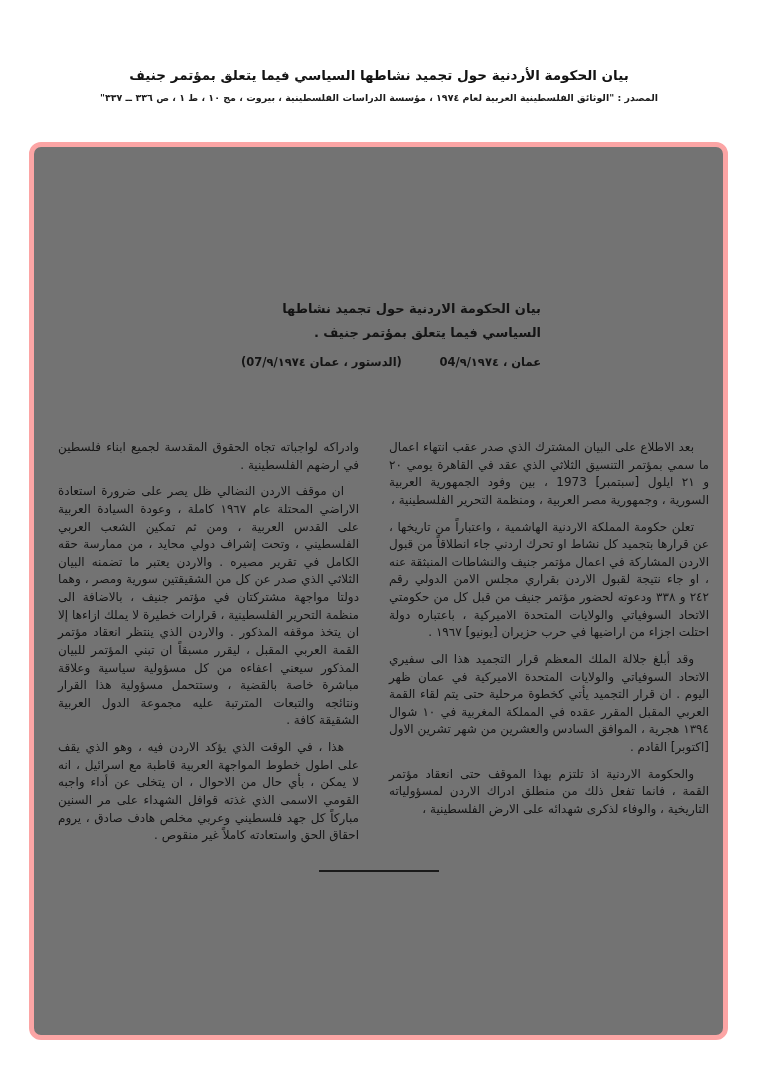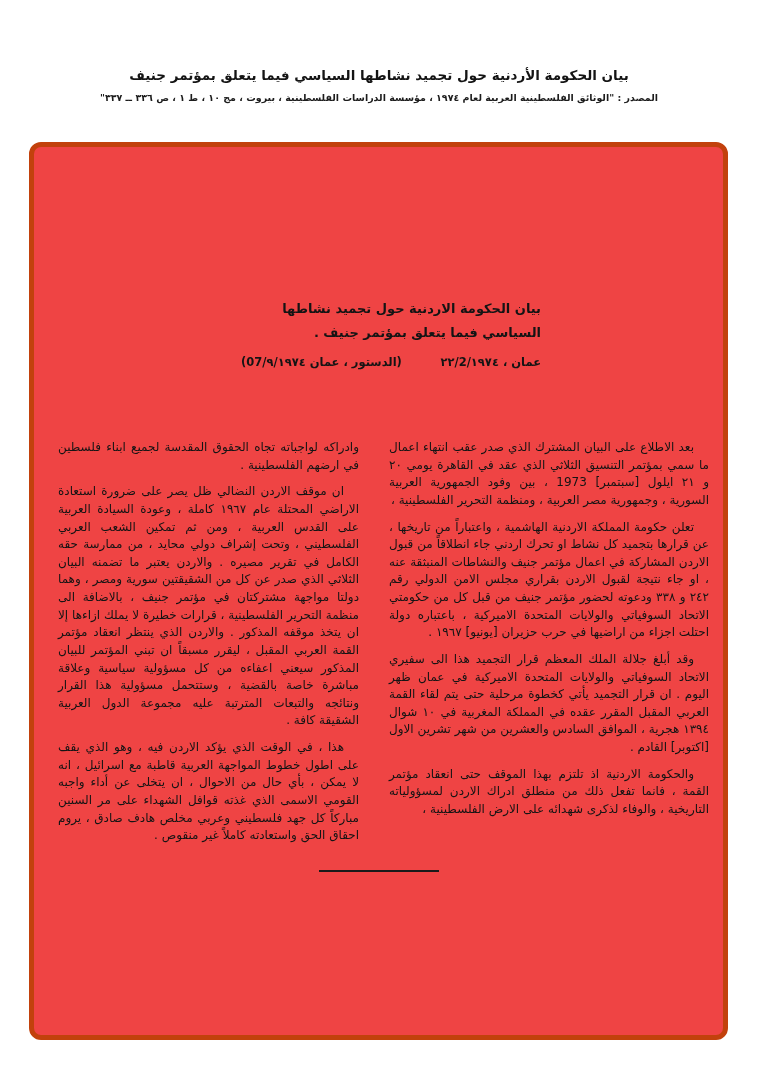--- a/index.html
+++ b/index.html
@@ -37,23 +37,23 @@
     font-weight: bold;
     color: #1c1c1c;
   }
   .doc-frame {
     position: absolute;
     top: 142px;
     left: 29px;
     width: 699px;
     height: 898px;
     box-sizing: border-box;
-    border: 5px solid #c2410c;
+    border: 5px solid #fca5a5;
     border-radius: 12px;
-    background: #ef4444;
+    background: #737373;
     overflow: hidden;
   }
   .doc-title-block {
     margin: 150px 182px 0 0;
     width: 300px;
     text-align: right;
   }
   .doc-title {
     margin: 0;
     font-size: 13px;
@@ -101,21 +101,21 @@
   <header class="page-header">
     <h1>بيان الحكومة الأردنية حول تجميد نشاطها السياسي فيما يتعلق بمؤتمر جنيف</h1>
     <div class="source-line">المصدر : "الوثائق الفلسطينية العربية لعام ١٩٧٤ ، مؤسسة الدراسات الفلسطينية ، بيروت ، مج ١٠ ، ط ١ ، ص ٣٣٦ ــ ٣٣٧"</div>
   </header>
 
   <div class="doc-frame">
 
     <div class="doc-title-block">
       <h2 class="doc-title">بيان الحكومة الاردنية حول تجميد نشاطها السياسي فيما يتعلق بمؤتمر جنيف .</h2>
       <div class="dateline">
-        <span>عمان ، ٢٢/2/١٩٧٤</span>
+        <span>عمان ، 04/٩/١٩٧٤</span>
         <span>(الدستور ، عمان 07/٩/١٩٧٤)</span>
       </div>
     </div>
 
     <div class="body-columns">
 
       <div class="col col-right">
         <p>بعد الاطلاع على البيان المشترك الذي صدر عقب انتهاء اعمال ما سمي بمؤتمر التنسيق الثلاثي الذي عقد في القاهرة يومي ٢٠ و ٢١ ايلول [سبتمبر] 1973 ، بين وفود الجمهورية العربية السورية ، وجمهورية مصر العربية ، ومنظمة التحرير الفلسطينية ،</p>
         <p>تعلن حكومة المملكة الاردنية الهاشمية ، واعتباراً من تاريخها ، عن قرارها بتجميد كل نشاط او تحرك اردني جاء انطلاقاً من قبول الاردن المشاركة في اعمال مؤتمر جنيف والنشاطات المنبثقة عنه ، او جاء نتيجة لقبول الاردن بقراري مجلس الامن الدولي رقم ٢٤٢ و ٣٣٨ ودعوته لحضور مؤتمر جنيف من قبل كل من حكومتي الاتحاد السوفياتي والولايات المتحدة الاميركية ، باعتباره دولة احتلت اجزاء من اراضيها في حرب حزيران [يونيو] ١٩٦٧ .</p>
         <p>وقد أبلغ جلالة الملك المعظم قرار التجميد هذا الى سفيري الاتحاد السوفياتي والولايات المتحدة الاميركية في عمان ظهر اليوم . ان قرار التجميد يأتي كخطوة مرحلية حتى يتم لقاء القمة العربي المقبل المقرر عقده في المملكة المغربية في ١٠ شوال ١٣٩٤ هجرية ، الموافق السادس والعشرين من شهر تشرين الاول [اكتوبر] القادم .</p>

